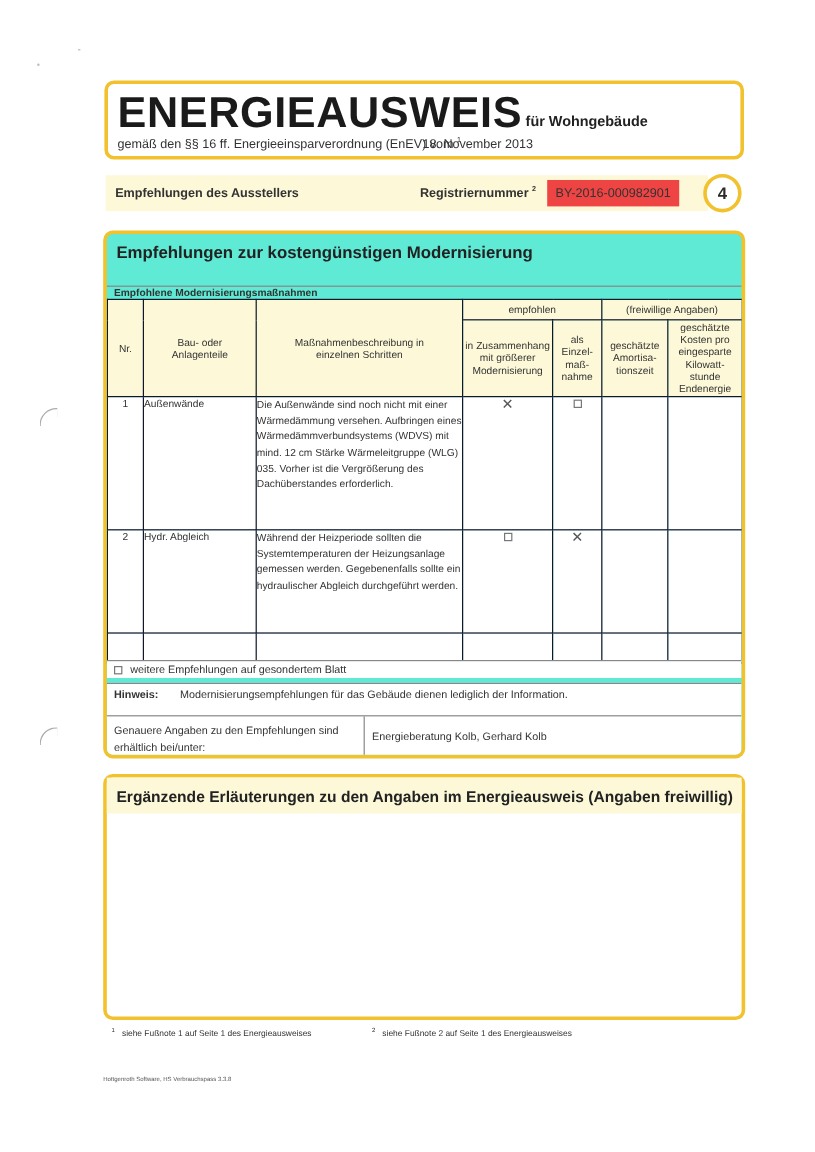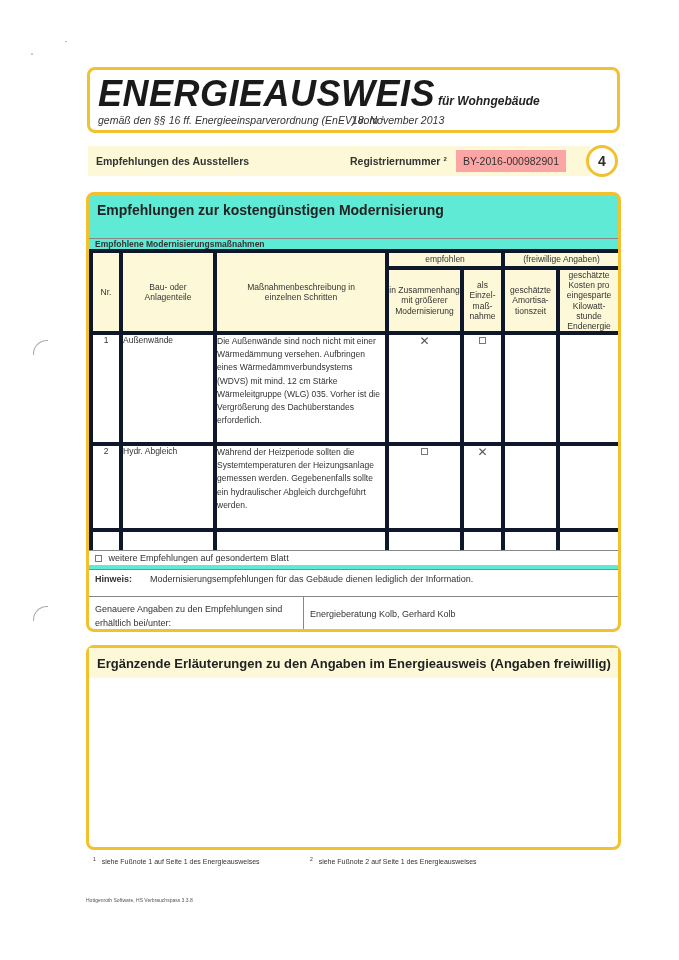--- a/index.html
+++ b/index.html
@@ -2,44 +2,44 @@
 <html><head>
 <meta charset="utf-8">
 <style>
   html, body { margin:0; padding:0; background:#ffffff; }
   body { width:679px; height:960px; position:relative; overflow:hidden;
          font-family:"Liberation Sans", sans-serif; color:#2a2a2a; }
   .abs { position:absolute; }
   .ybox { border:3px solid #f2c12e; border-radius:8px; box-sizing:border-box; }
 
   
-  #hdr { left:87px; top:67px; width:533px; height:66px; background:#fff;font-style:italic; }
+  #hdr { left:87px; top:67px; width:533px; height:66px; background:#fff; }
   #hdr .title { position:absolute; left:8px; top:3px; font-size:36px; font-weight:bold; letter-spacing:0.5px; color:#1a1a1a; }
   #hdr .sub { position:absolute; left:348px; top:24px; font-size:12px; font-weight:bold; color:#222; }
   #hdr .law { position:absolute; left:8px; top:44px; font-size:10.5px; color:#333; }
   #hdr .law sup { font-size:6px; }
   #hdr .date { position:absolute; left:262px; top:44px; font-size:10.5px; color:#333;text-align:center; }
 
   
   #bar { left:88px; top:146px; width:502px; height:30px; background:#fdf9d8; }
   #bar .lbl { position:absolute; left:8px; top:9px; font-size:10.5px; font-weight:bold; color:#333; }
   #bar .reg { position:absolute; left:262px; top:9px; font-size:10.5px; font-weight:bold; color:#333; }
   #bar .reg sup { font-size:6px; }
-  #bar .regval { position:absolute; left:368px; top:4px; width:110px; height:22px; background:#fca5a5;
+  #bar .regval { position:absolute; left:368px; top:4px; width:110px; height:22px; background:#ef4444;
                  font-size:10.5px; line-height:22px; text-align:center; color:#333; }
   #pagecircle { left:586px; top:145px; width:32px; height:32px; border:3px solid #f2c12e; border-radius:50%;
                 box-sizing:border-box; background:#fff; text-align:center; line-height:26px; font-weight:bold; font-size:14px; }
 
   
   #main { left:86px; top:192px; width:535px; height:440px; background:#5eead4; overflow:hidden; }
   #main .h { position:absolute; left:8px; top:7px; font-size:14px; font-weight:bold; color:#222; }
   .row { position:absolute; left:0; right:0; border-top:1px solid #888; font-size:9px; color:#333; }
   .white { background:#fff; }
   table.grid { position:absolute; left:0; top:54px; width:529px; border-collapse:collapse; table-layout:fixed; font-size:8.5px; color:#333; }
-  table.grid td { border:4px solid #0f172a; vertical-align:top; padding:0; }
+  table.grid td { border:1px solid #0f172a; vertical-align:top; padding:0; }
   table.grid td.hc { text-align:center; vertical-align:middle; background:#fdf9d8; line-height:1.2; }
   table.grid tr.data td { background:#fff; }
   .desc { padding:8px 6px 0 6px; font-size:8.5px; line-height:1.55; }
   .cell { padding:9px 6px 0 6px; }
   .cb { display:inline-block; width:7px; height:7px; border:1px solid #777; box-sizing:border-box; vertical-align:middle; }
   .cx { font-size:12px; color:#555; line-height:1; }
   .center { text-align:center; }
 
   
   #extra { left:86px; top:645px; width:535px; height:205px; background:#fff; }

